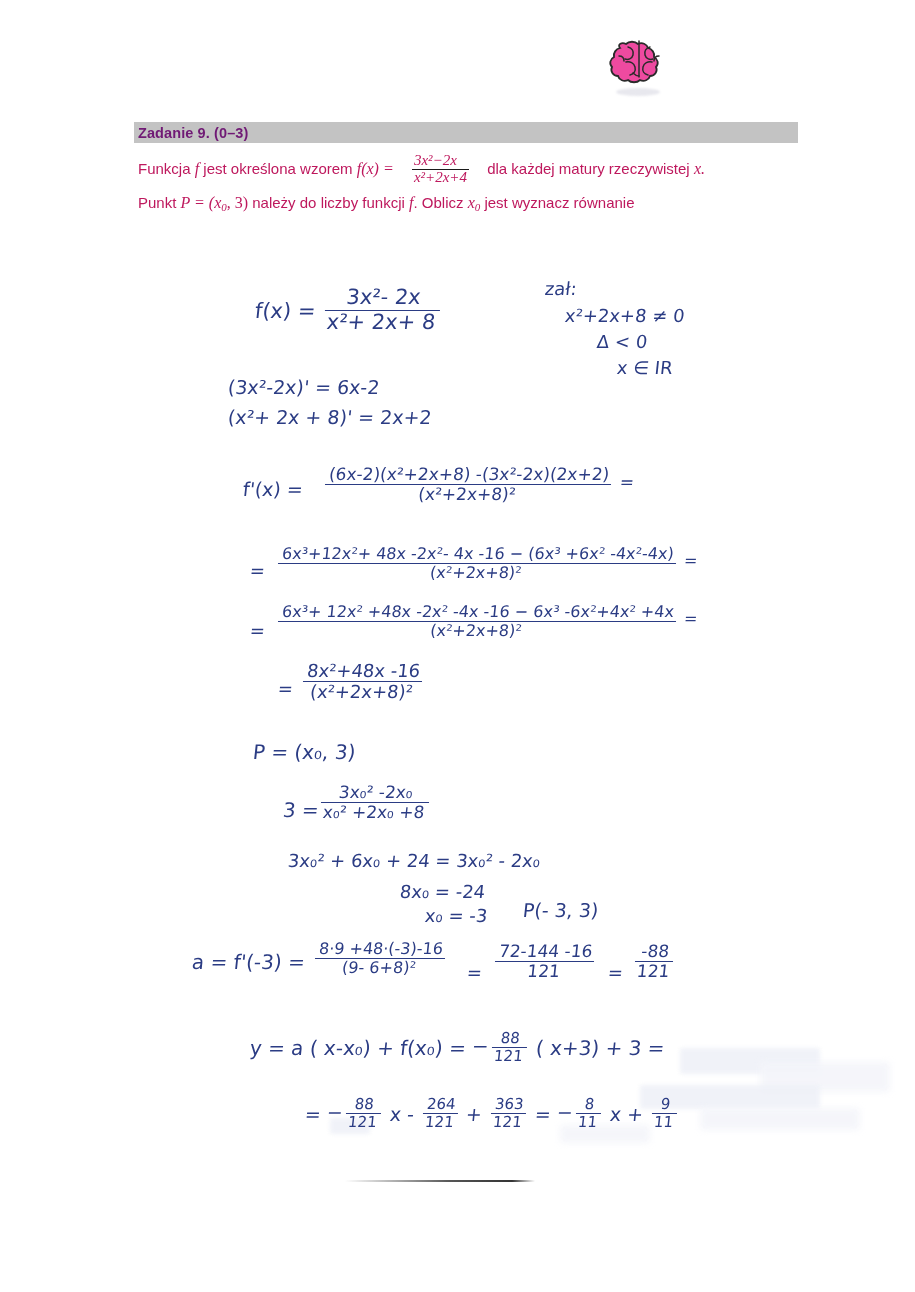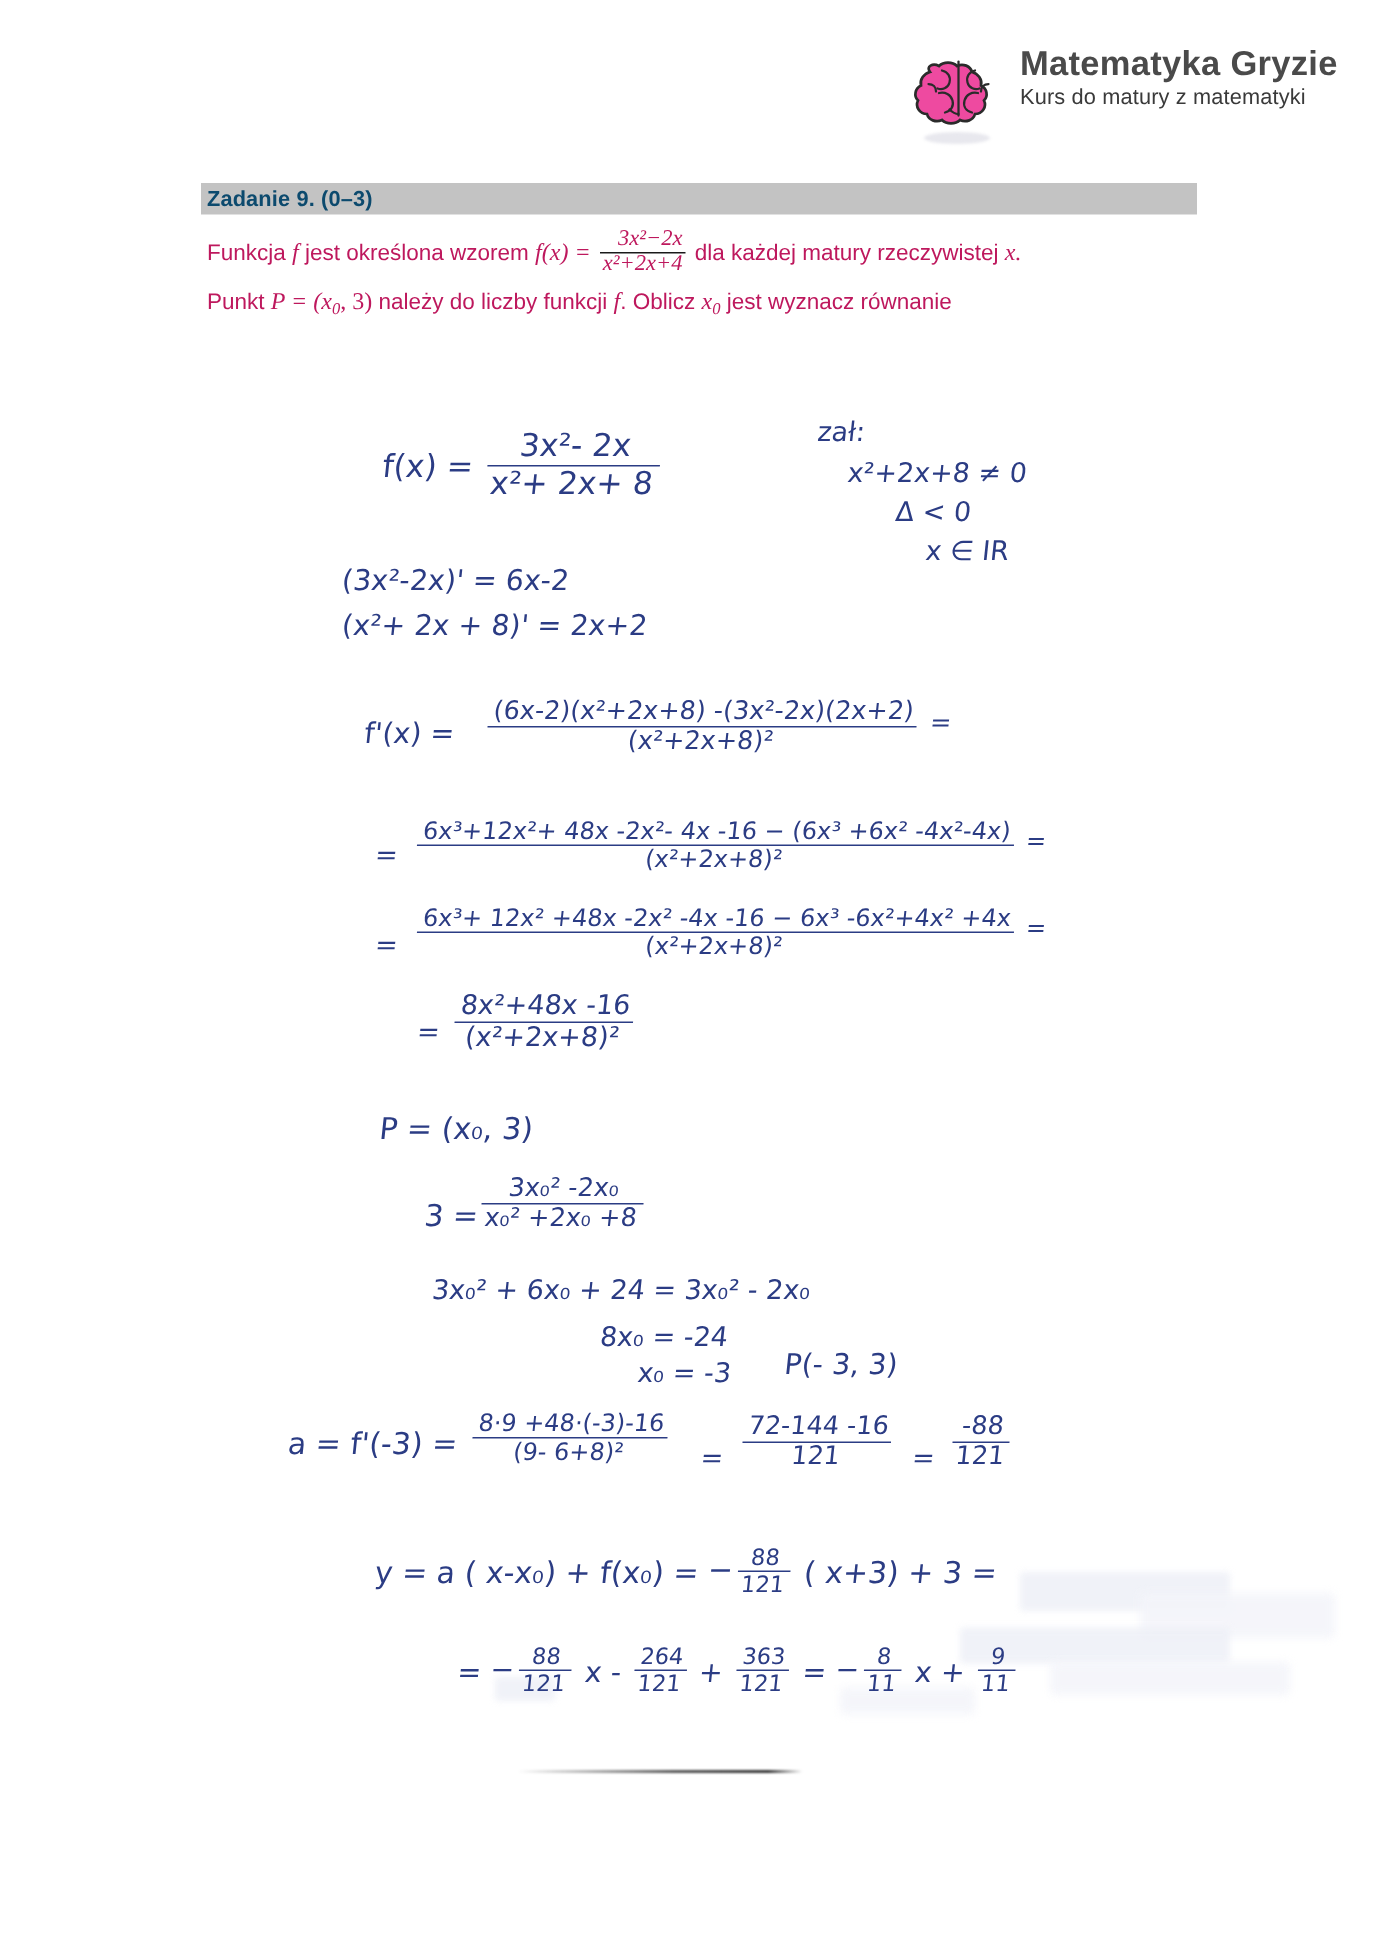--- a/index.html
+++ b/index.html
@@ -34,38 +34,38 @@
   }
 
   
   .task-banner{
     position:absolute; left:134px; top:122px;
     width:664px; height:21px;
     background:#c3c3c3;
     display:flex; align-items:center;
   }
   .task-banner span{
-    font-size:14.5px; font-weight:bold; color:#0c4a6e;
+    font-size:14.5px; font-weight:bold; color:#701a75;
     padding-left:4px; letter-spacing:.1px;
   }
 
   
   .problem{
     position:absolute; left:138px; top:152px; width:650px;
     font-size:15px; color:#be185d; line-height:33px;
   }
   .problem .ln{ display:block; white-space:nowrap; }
   .m{ font-family:"Liberation Serif", serif; font-style:italic; font-size:16px; }
   .mn{ font-family:"Liberation Serif", serif; font-style:normal; font-size:16px; }
   .sub{ font-size:11px; vertical-align:-3px; font-style:italic;
         font-family:"Liberation Serif", serif; }
   .frac{
-    display:inline-block; vertical-align:middle; text-align:right;
+    display:inline-block; vertical-align:middle; text-align:left;
     font-family:"Liberation Serif", serif; font-style:italic;
-    line-height:1.05; margin:0 2px; position:relative; top:-1px;
+    line-height:1.05; margin:0 14px; position:relative; top:-1px;
   }
   .frac .num{ display:block; font-size:15px; padding:0 2px; }
   .frac .den{ display:block; font-size:15px; border-top:1.2px solid #1a1a1a; padding:0 2px; }
 
   
   .hw{
     position:absolute;
     color:#2b3c84;
     font-family:"DejaVu Sans", sans-serif;
     font-weight:500;
@@ -113,24 +113,20 @@
         <path d="M44 21c-4 1-6 4-5 8 1 4 5 5 8 4"></path>
         <path d="M20 36c4-1 8 1 9 5 1 4-1 7-5 8"></path>
         <path d="M46 36c-4-1-8 1-9 5 -1 4 1 7 5 8"></path>
         <path d="M13 30c3 0 5 2 5 5"></path>
         <path d="M53 30c-3 0-5 2-5 5"></path>
         <path d="M27 47c2 2 4 3 6 3"></path>
       </g>
     </svg>
     <div class="brain-shadow"></div>
   </div>
-  <div class="logo-text">
-    <div class="logo-title">Matematyka Gryzie</div>
-    <div class="logo-sub">Kurs do matury z matematyki</div>
-  </div>
 </div>
 
 <div class="task-banner">
   <span>Zadanie 9. (0–3)</span>
 </div>
 
 <div class="problem">
   <span class="ln">
     <span>Funkcja</span>
     <span class="m">f</span>

